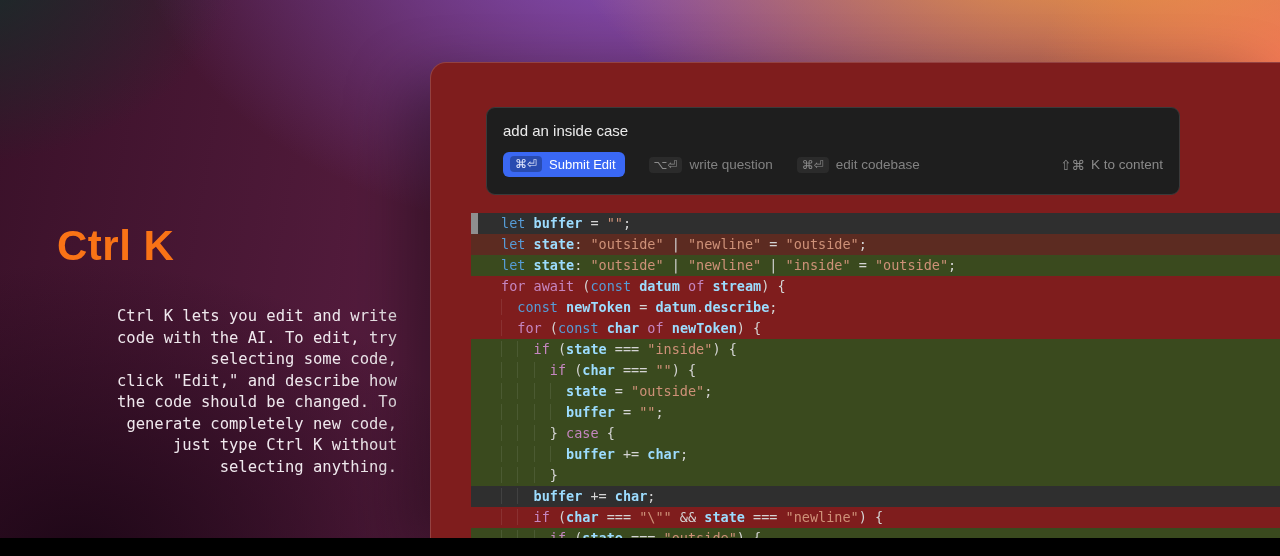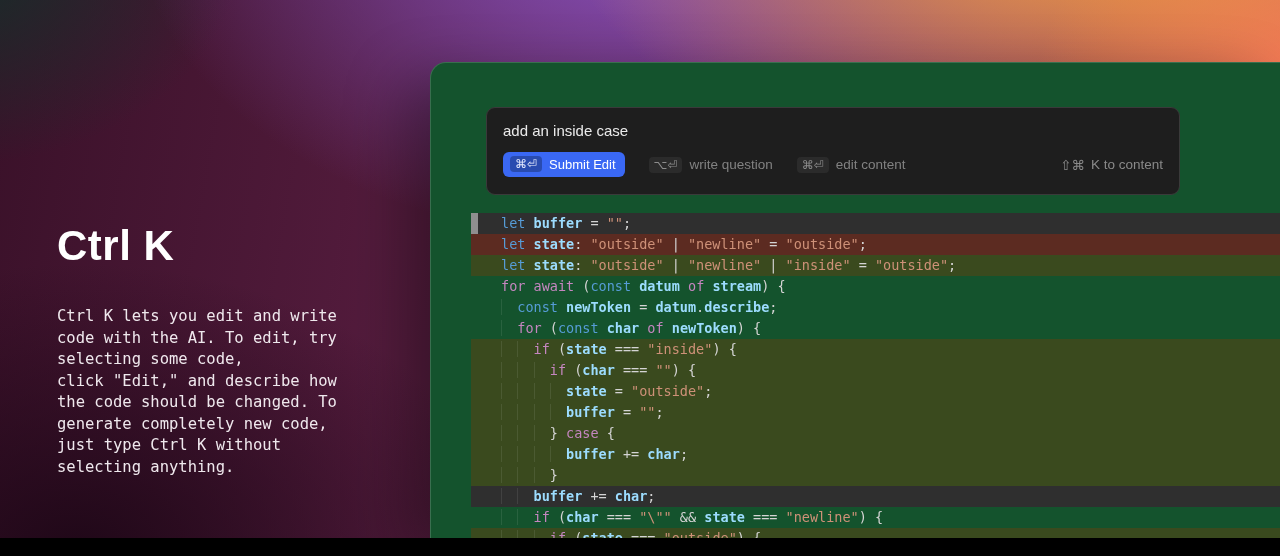--- a/index.html
+++ b/index.html
@@ -17,31 +17,31 @@
       radial-gradient(430px 310px at 102% 14%, rgba(255,106,90,0.85) 0%, rgba(255,106,90,0) 62%),
       radial-gradient(840px 540px at 50% -15%, rgba(138,85,200,0.95) 0%, rgba(138,85,200,0) 60%),
       radial-gradient(500px 360px at -4% -8%, rgba(20,49,42,0.95) 0%, rgba(20,49,42,0) 58%),
       radial-gradient(660px 440px at 6% 102%, rgba(30,7,23,0.95) 0%, rgba(30,7,23,0) 65%),
       linear-gradient(100deg, #3a1129 0%, #5e2045 45%, #8a3263 75%, #b44a6e 100%);
   }
   
   .hero{position:absolute;left:57px;top:222px;width:340px;z-index:1;}
   .hero-title{
     margin:0;font-family:"Liberation Sans",sans-serif;
-    font-size:42px;font-weight:700;color:#ffffff;letter-spacing:0.5px;
+    font-size:42px;font-weight:700;color:#f97316;letter-spacing:0.5px;
   }
   .hero-desc{
     margin:36px 0 0 0;white-space:pre-line;
     font-family:"DejaVu Sans Mono",monospace;
-    font-size:15.5px;line-height:21.5px;color:#efe8ed;
+    font-size:15.5px;line-height:21.5px;color:#efe8ed;text-align:right;
   }
   
   .editor-window{
     position:absolute;left:430px;top:62px;width:850px;height:476px;z-index:2;
-    background:#14532d;border-top-left-radius:16px;overflow:hidden;
+    background:#7f1d1d;border-top-left-radius:16px;overflow:hidden;
     border-top:1px solid rgba(255,255,255,0.16);
     border-left:1px solid rgba(255,255,255,0.16);
     box-shadow:-24px 18px 60px rgba(0,0,0,0.35);
     box-sizing:border-box;
   }
   
   .prompt-box{
     position:absolute;left:55px;top:44px;width:694px;height:88px;box-sizing:border-box;
     background:#1e1e1e;border:1px solid #3a3a3a;border-radius:9px;
     padding:13px 16px;
@@ -117,21 +117,21 @@
       <button class="btn-primary">
         <span class="keychip">⌘⏎</span>
         <span>Submit Edit</span>
       </button>
       <button class="btn-ghost">
         <span class="keychip">⌥⏎</span>
         <span>write question</span>
       </button>
       <button class="btn-ghost">
         <span class="keychip">⌘⏎</span>
-        <span>edit content</span>
+        <span>edit codebase</span>
       </button>
       <div class="toggle-hint">
         <span>⇧⌘</span>
         <span>K to content</span>
       </div>
     </div>
   </div>
 
   <div class="code-area">
       <div class="code-line bg-gray"><span class="line-marker"></span><span class="tok-kw">let</span><span class="tok-plain"> </span><span class="tok-var">buffer</span><span class="tok-plain"> = </span><span class="tok-str">""</span><span class="tok-plain">;</span></div>

